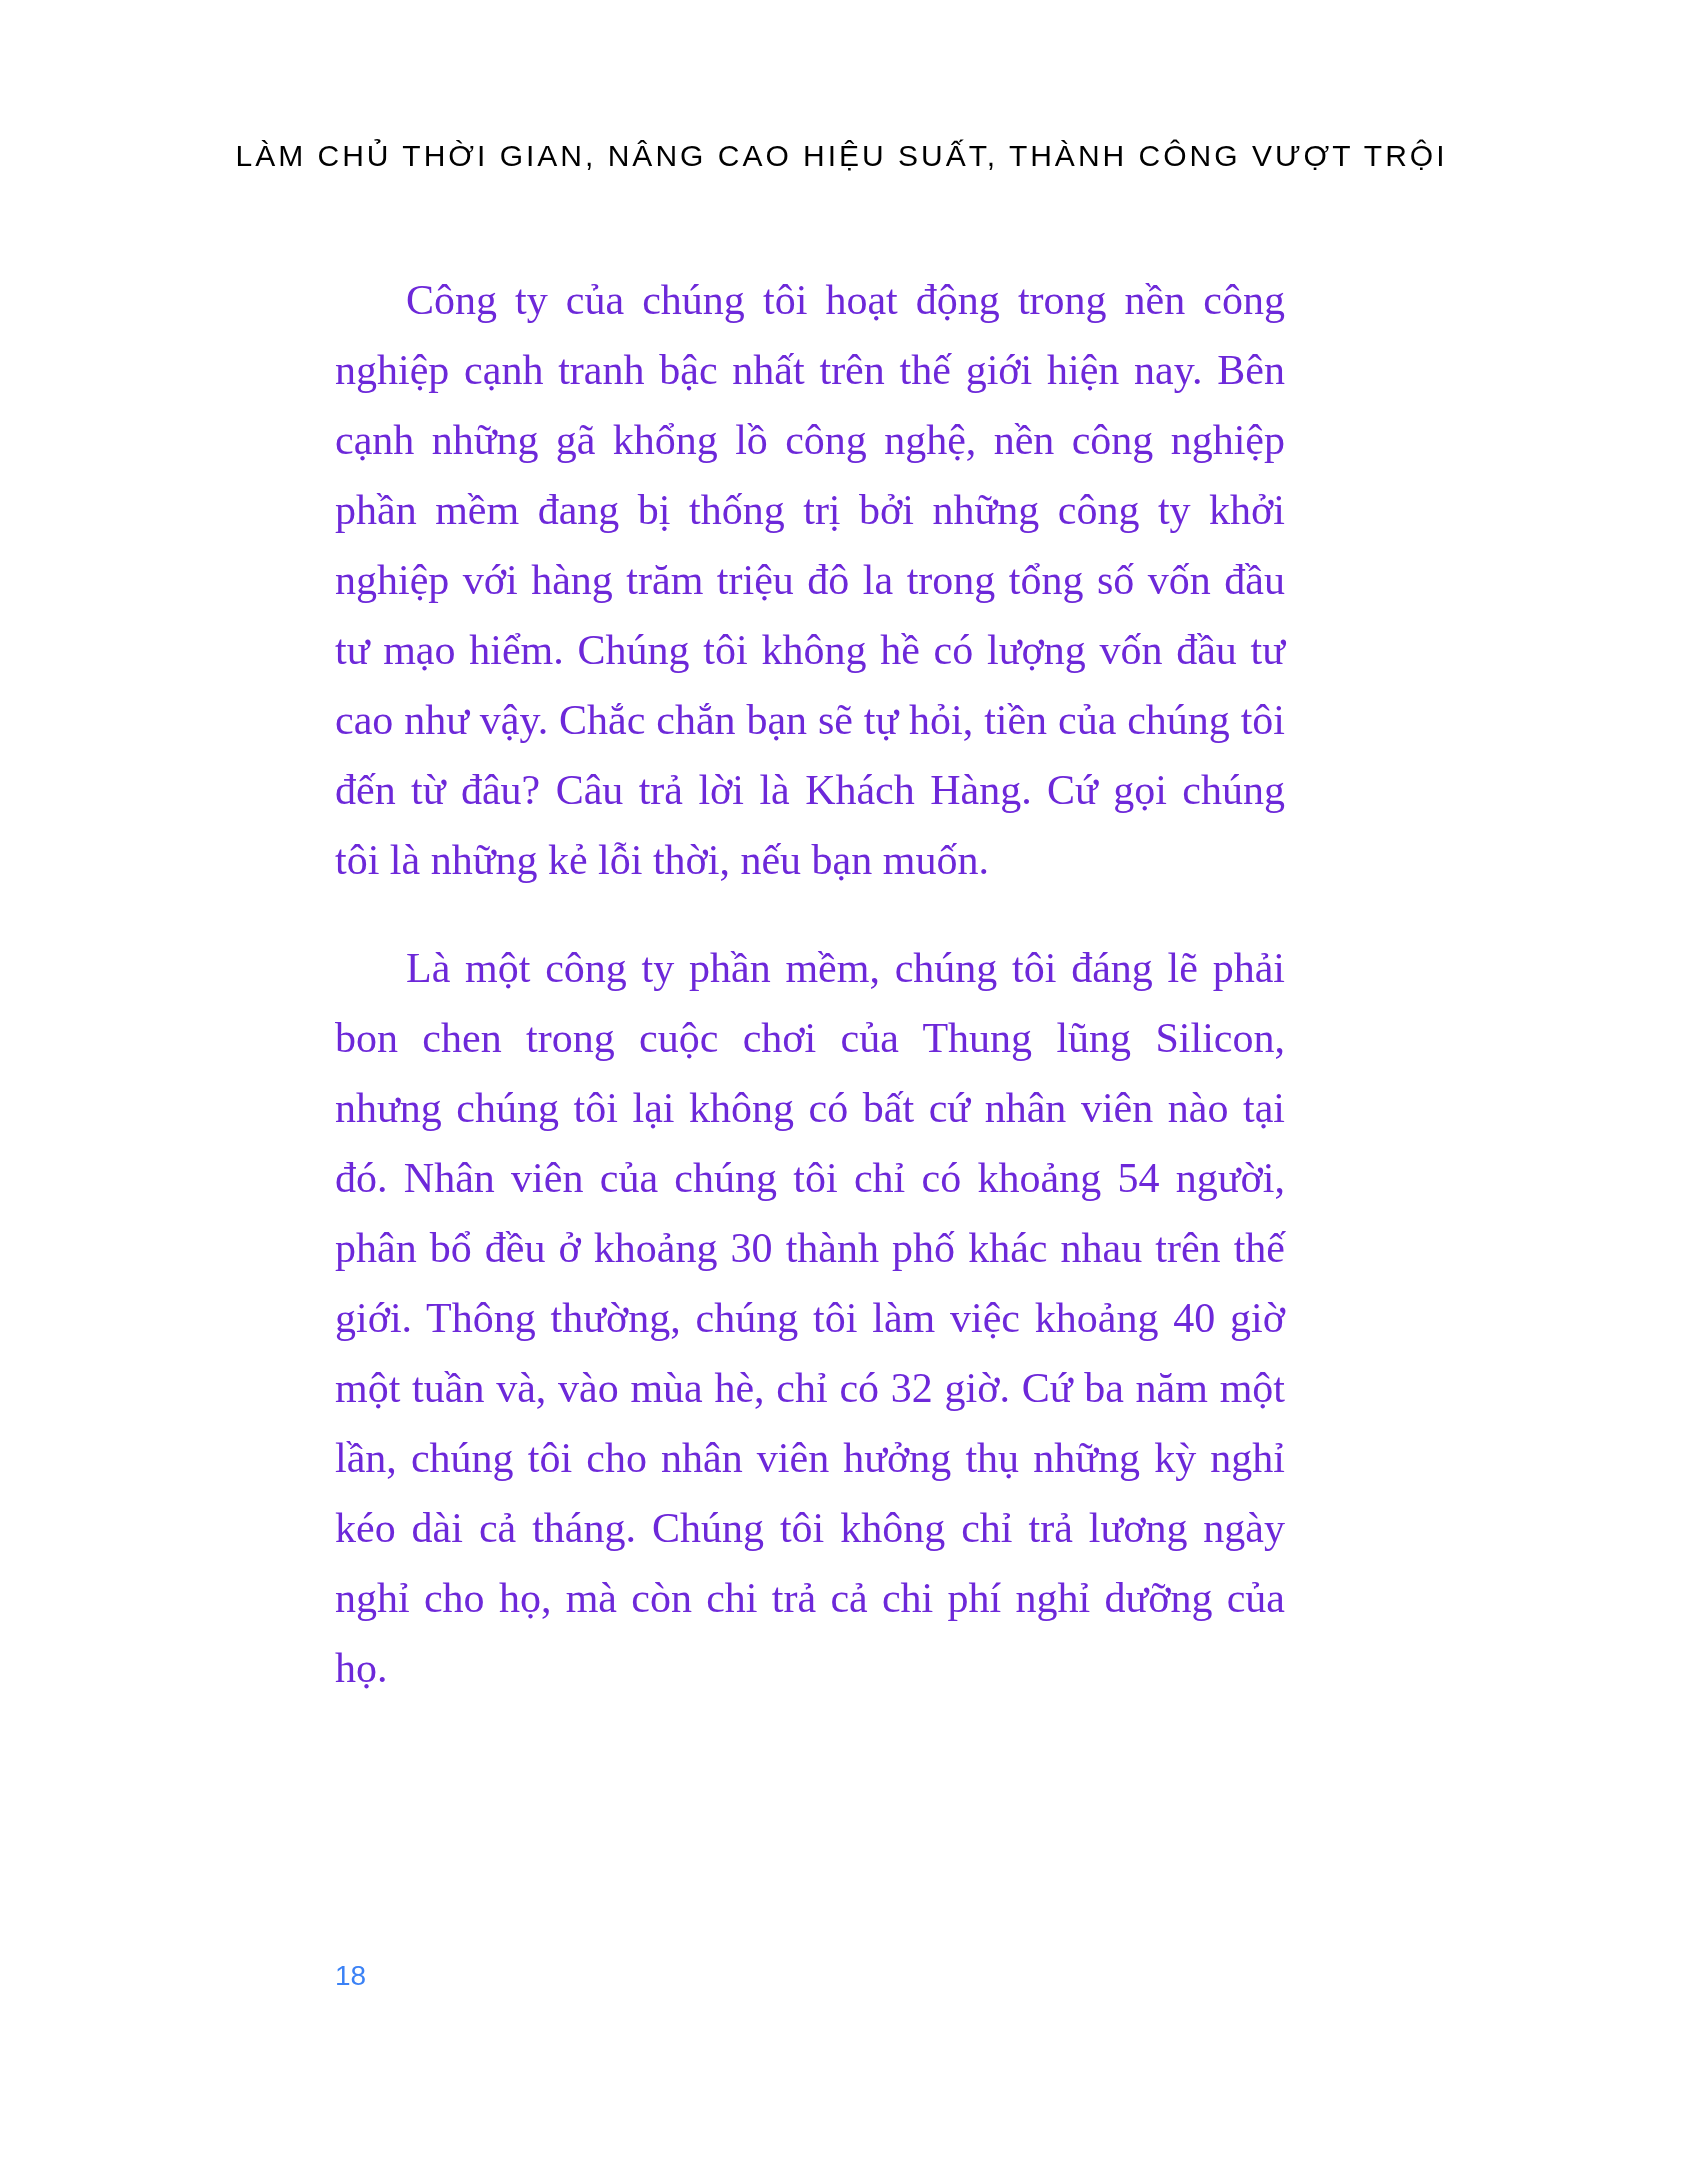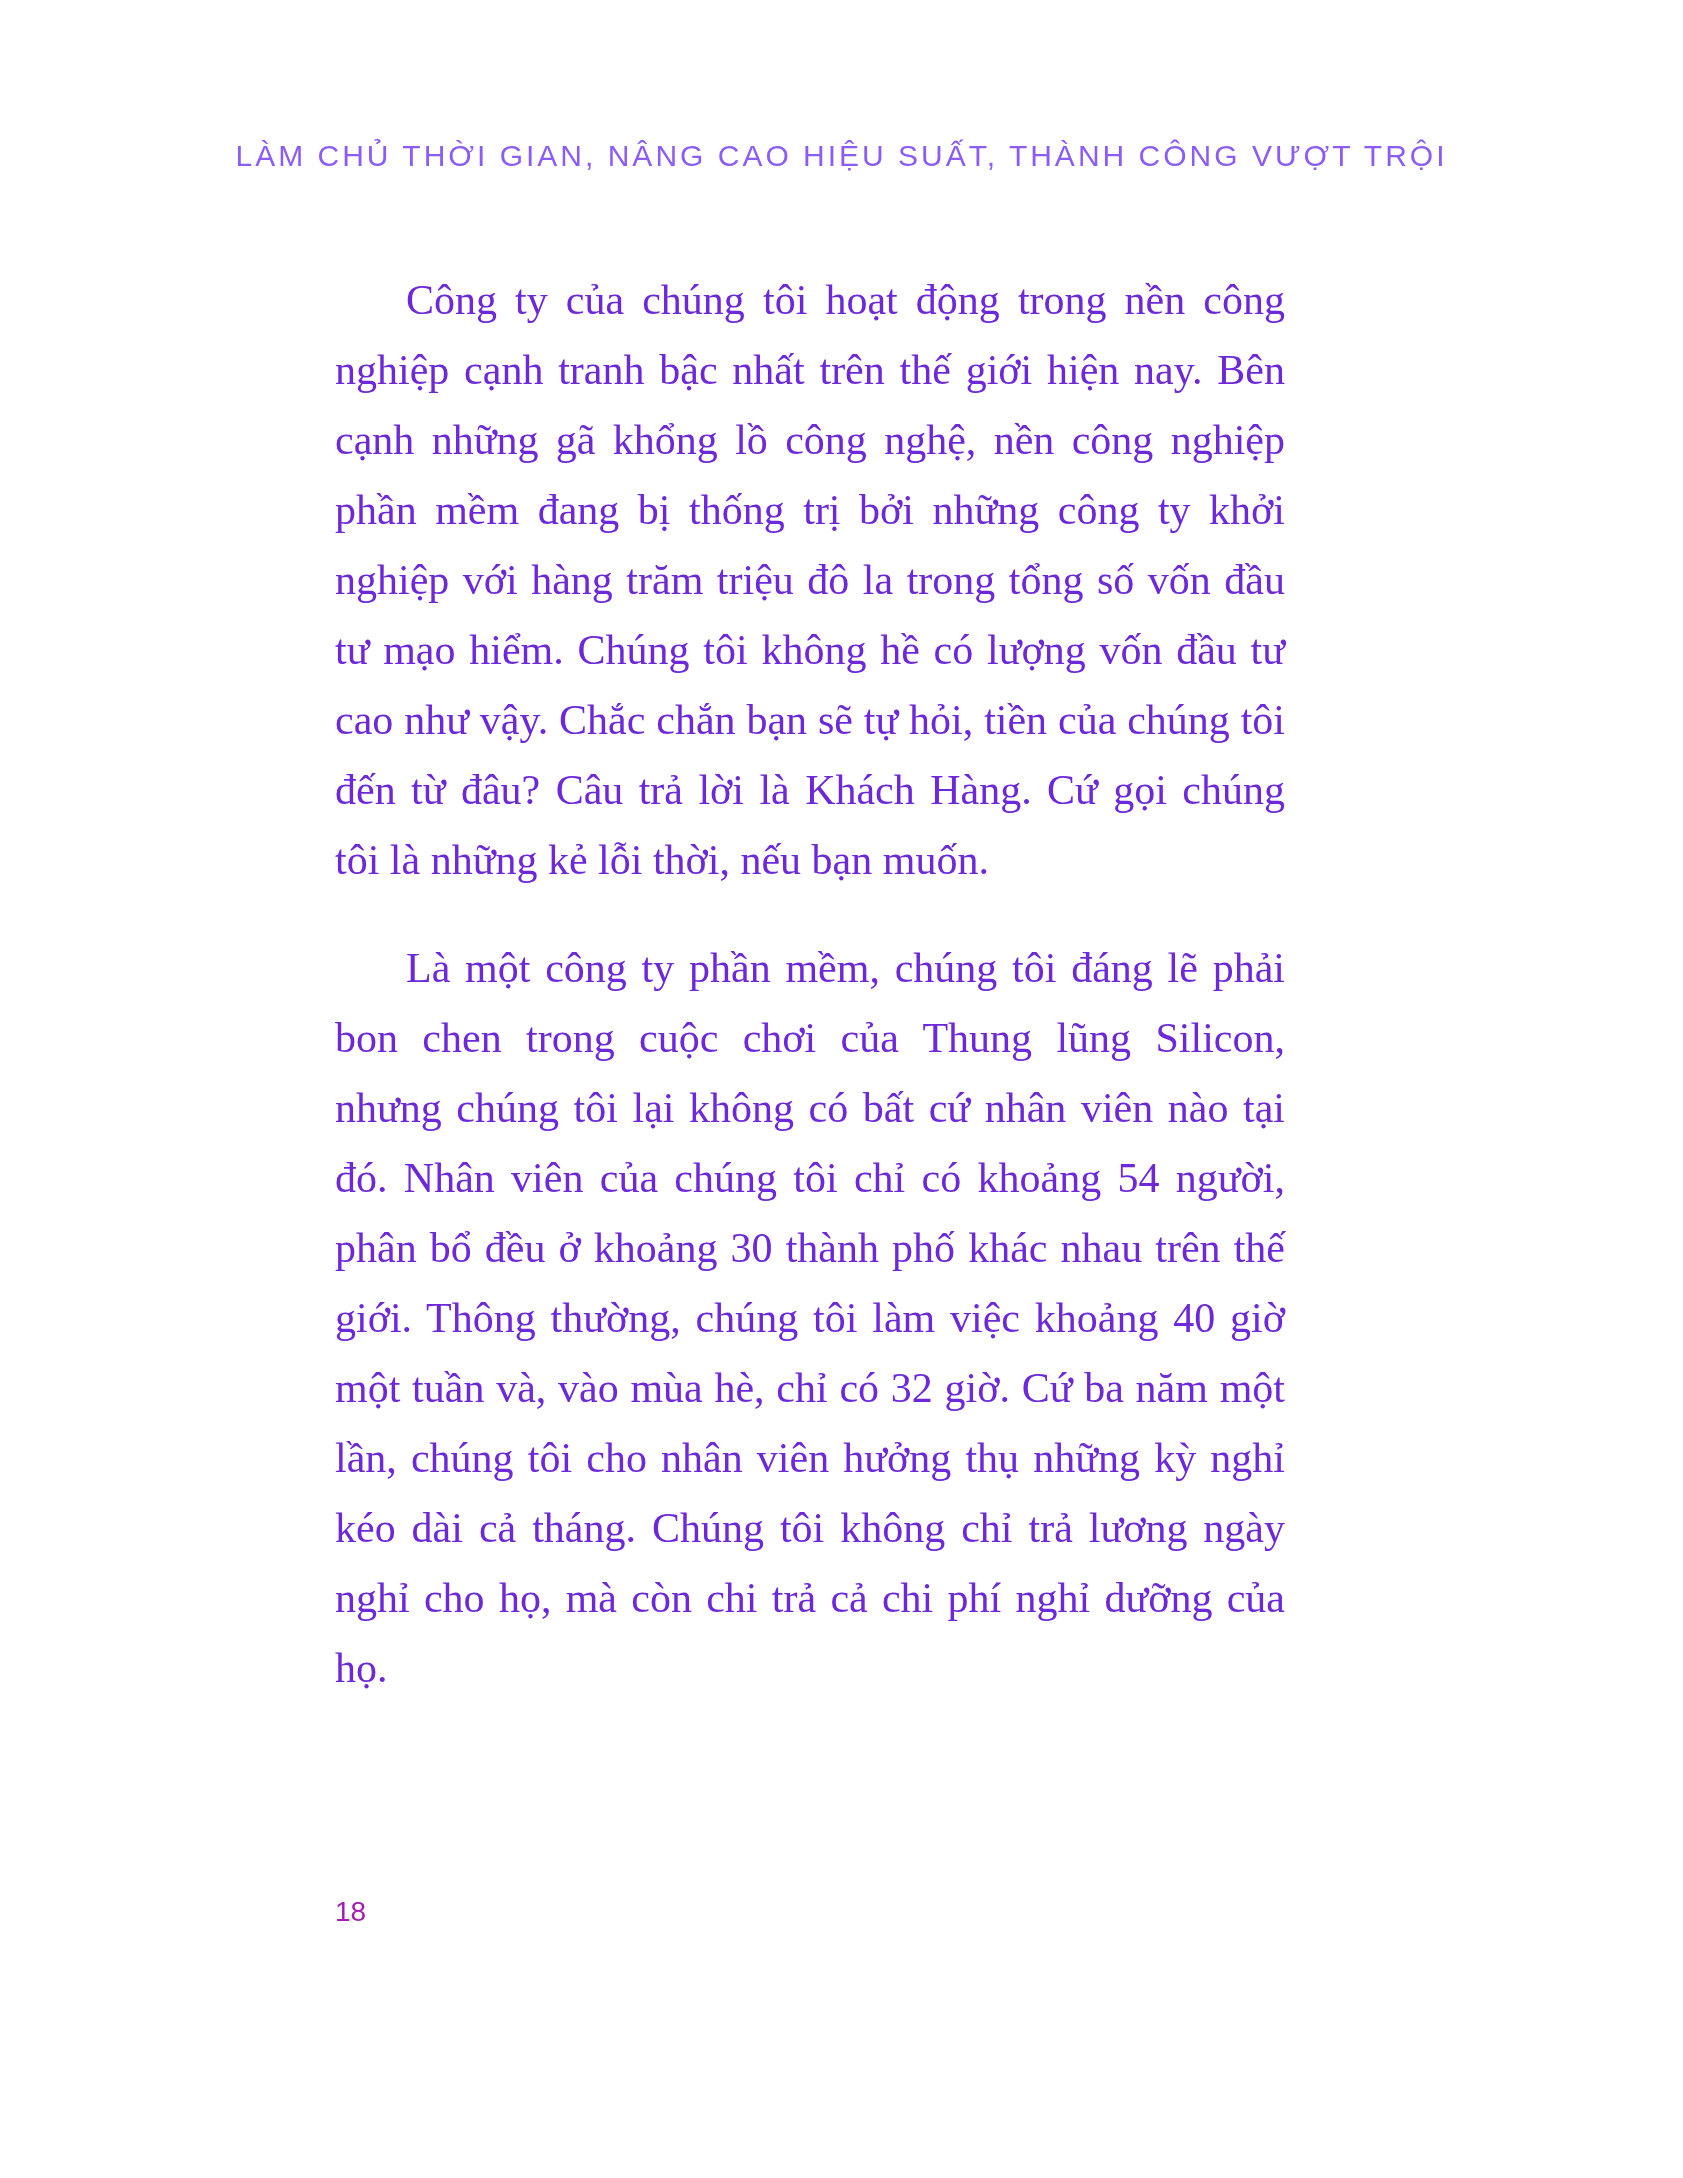--- a/index.html
+++ b/index.html
@@ -19,21 +19,21 @@
   .running-header {
     position: absolute;
     top: 139px;
     left: 0;
     width: 100%;
     text-align: center;
     font-family: "Liberation Sans", sans-serif;
     font-size: 30px;
     font-weight: 400;
     letter-spacing: 3px;
-    color: #8b5cf6;
+    color: #000000;
   }
 
   .body-text {
     position: absolute;
     top: 265px;
     left: 335px;
     width: 950px;
     font-family: "Liberation Serif", serif;
     font-size: 42px;
     line-height: 70px;
@@ -43,25 +43,25 @@
 
   .body-text p {
     text-indent: 71px;
     margin-bottom: 38px;
     text-align: justify;
   }
 
   .page-number {
     position: absolute;
     left: 335px;
-    top: 1896px;
+    top: 1960px;
     font-family: "Liberation Sans", sans-serif;
     font-size: 28px;
     font-weight: 400;
-    color: #a21caf;
+    color: #3b82f6;
   }
 </style>
 </head>
 <body>
 
 <div class="page">
 
   <div class="running-header">LÀM CHỦ THỜI GIAN, NÂNG CAO HIỆU SUẤT, THÀNH CÔNG VƯỢT TRỘI</div>
 
   <div class="body-text">

